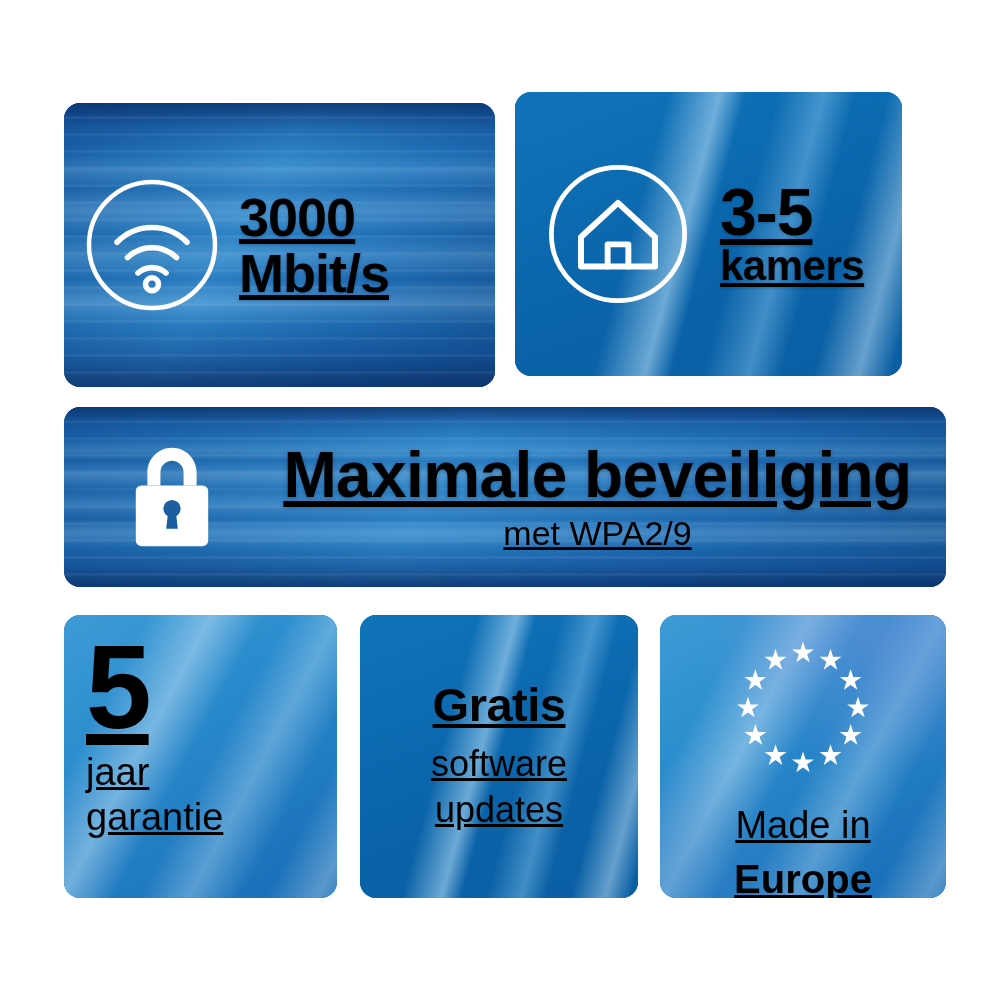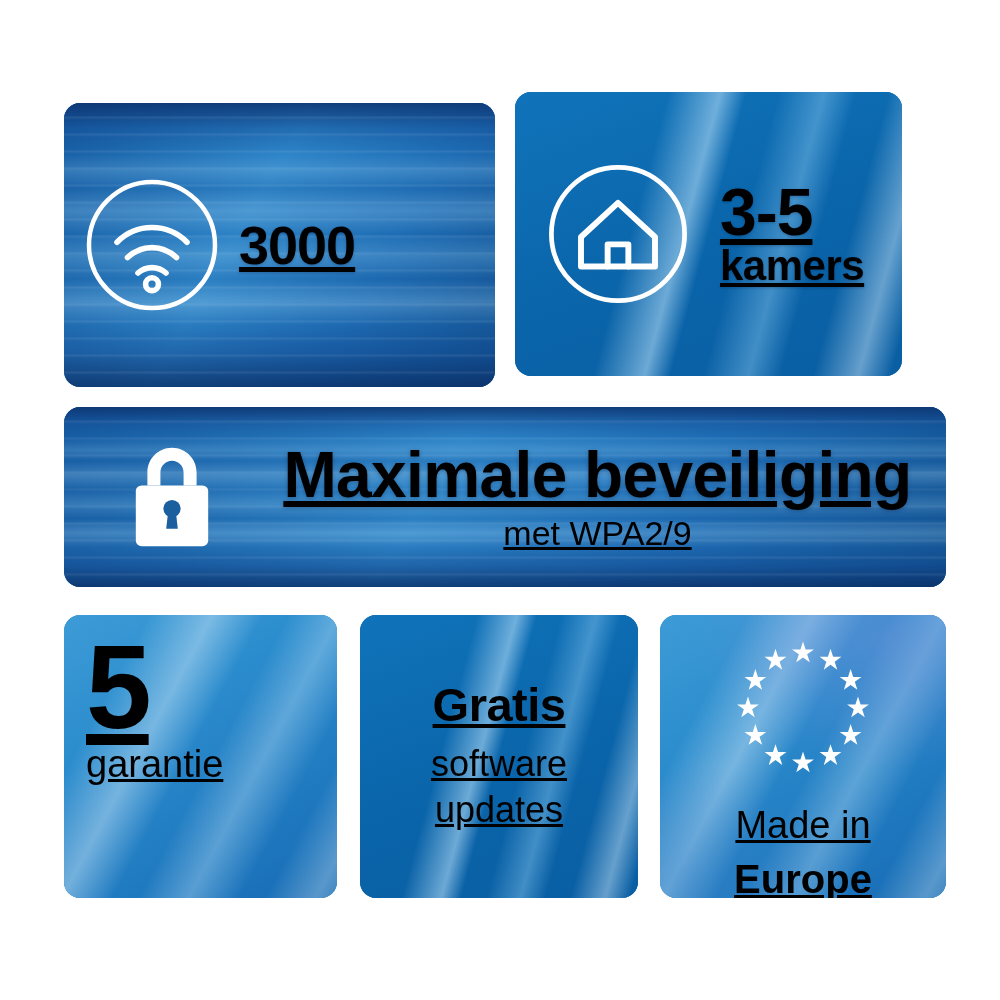--- a/index.html
+++ b/index.html
@@ -141,20 +141,21 @@
         <svg width="140" height="140" viewBox="0 0 100 100" fill="none" stroke="#ffffff" stroke-width="3.2" stroke-linecap="round">
           <circle cx="50" cy="50" r="45"></circle>
           <path d="M25 48 A35 35 0 0 1 75 48" stroke-width="4"></path>
           <path d="M32.5 59 A25 25 0 0 1 67.5 59" stroke-width="4"></path>
           <path d="M40 70 A15 15 0 0 1 60 70" stroke-width="4"></path>
           <circle cx="50" cy="78" r="4.6" stroke-width="4"></circle>
         </svg>
       </div>
       <div class="big-text">
         <div class="txt">3000</div>
+        <div class="txt">Mbit/s</div>
       </div>
     </div>
   </div>
 
   <div class="card bg-beams" id="card-rooms">
     <div class="content row-flex">
       <div class="icon-wrap">
         <svg width="148" height="148" viewBox="0 0 100 100" fill="none" stroke="#ffffff" stroke-width="3.2" stroke-linejoin="round" stroke-linecap="round">
           <circle cx="50" cy="50" r="45"></circle>
           <path d="M25 52 L50 29 L75 52 L75 72 L25 72 Z" stroke-width="4"></path>
@@ -181,20 +182,21 @@
       <div class="text-col">
         <div class="head">Maximale beveiliging</div>
         <div class="sub">met WPA2/9</div>
       </div>
     </div>
   </div>
 
   <div class="card bg-rays" id="card-warranty">
     <div class="content pad">
       <div class="num">5</div>
+      <div class="l1">jaar</div>
       <div class="l2">garantie</div>
     </div>
   </div>
 
   <div class="card bg-beams" id="card-updates">
     <div class="content pad">
       <div class="t1">Gratis</div>
       <div class="t2">software</div>
       <div class="t3">updates</div>
     </div>

